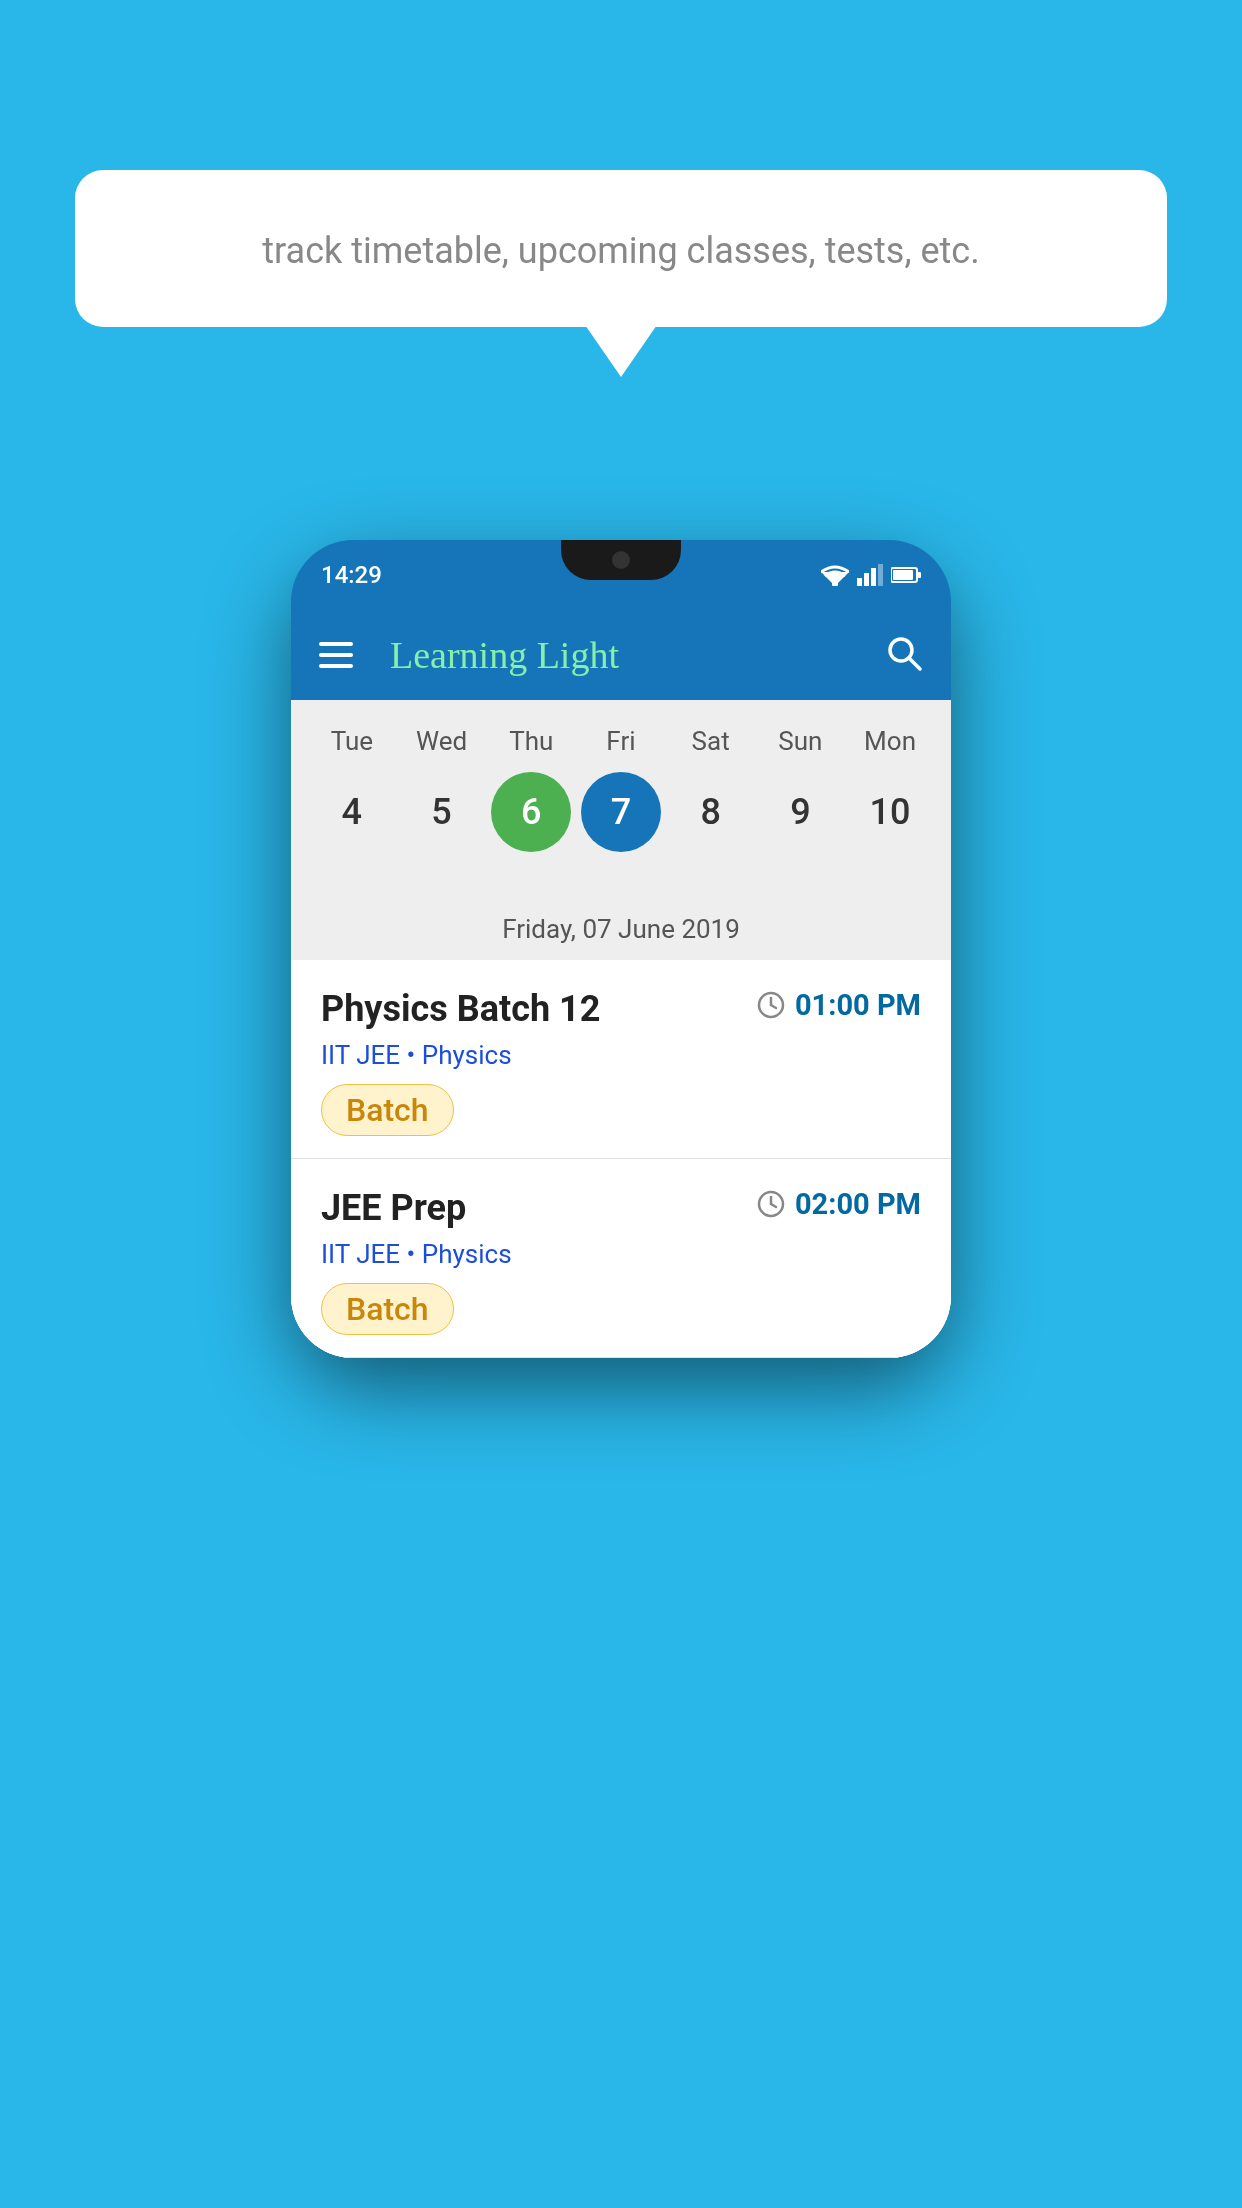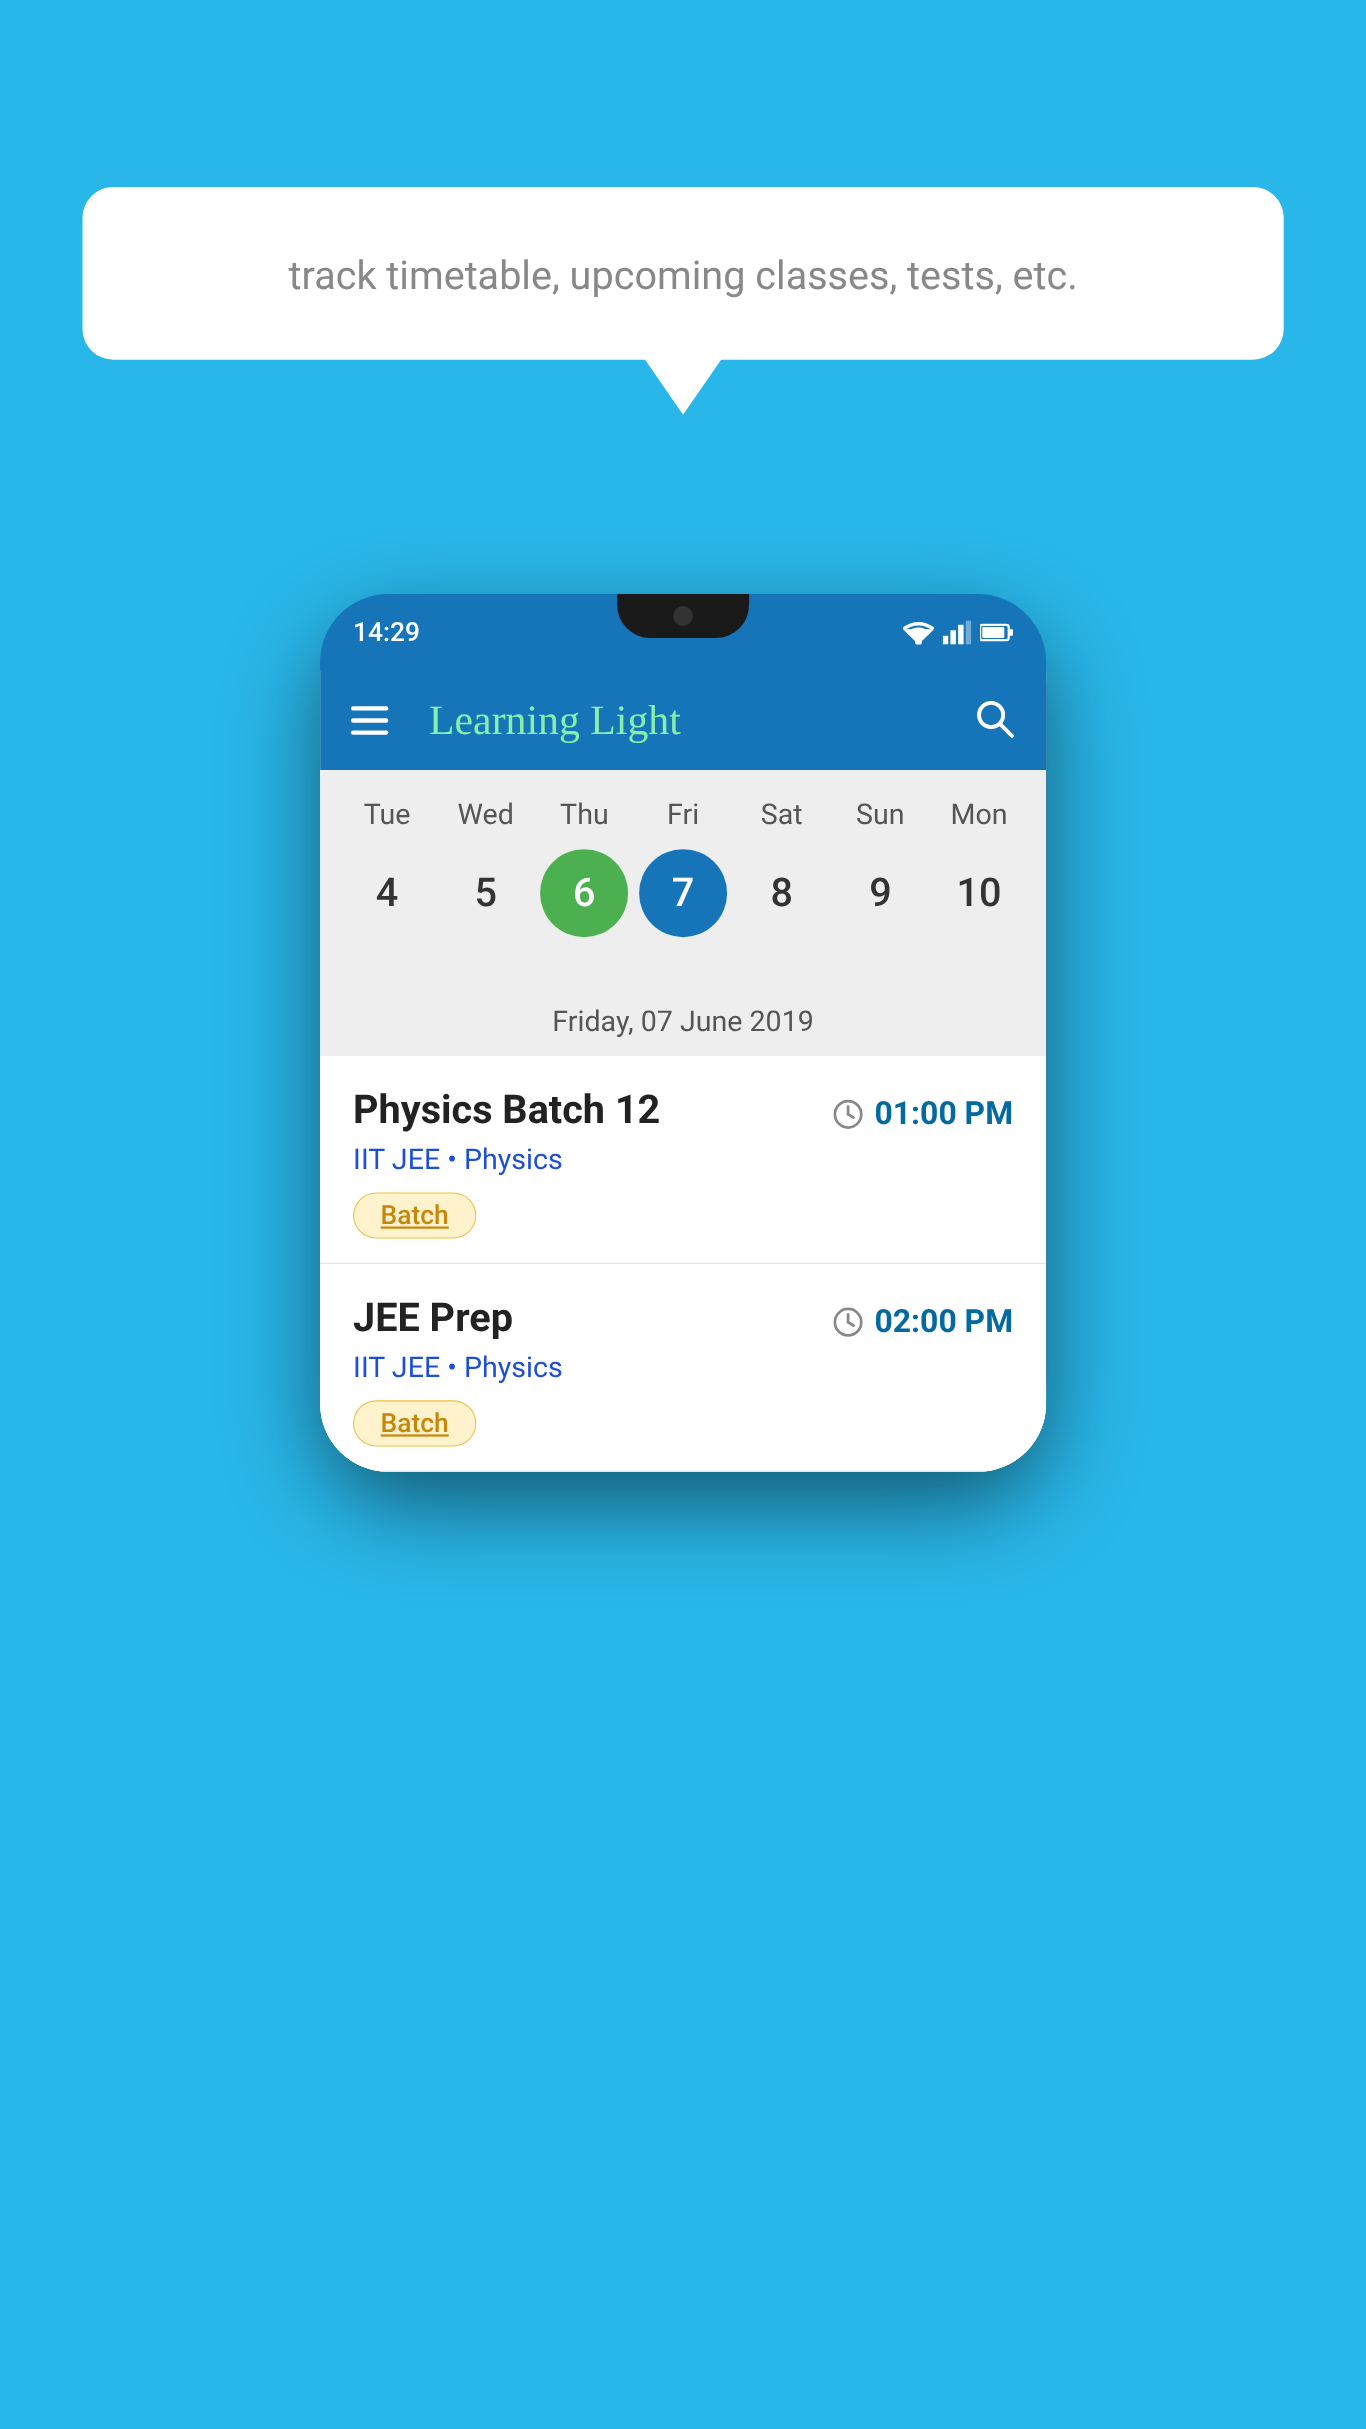--- a/index.html
+++ b/index.html
@@ -223,21 +223,21 @@
 
     .schedule-item {
       background: white;
       padding: 28px 30px 22px;
       border-bottom: 1px solid #e0e0e0;
     }
 
     .schedule-item-header {
       display: flex;
       justify-content: space-between;
-      align-items: flex-end;
+      align-items: flex-start;
       margin-bottom: 10px;
     }
 
     .schedule-item-name {
       font-size: 36px;
       font-weight: 700;
       color: #222;
     }
 
     .schedule-item-time {
@@ -255,23 +255,22 @@
       margin-bottom: 14px;
     }
 
     .batch-badge {
       display: inline-block;
       background: #fff3cd;
       color: #c8860a;
       border: 1.5px solid #f0c040;
       border-radius: 30px;
       padding: 6px 24px;
-      font-size: 24px;
+      font-size: 32px;
       font-weight: 500;
-      text-decoration: underline;
     }
   </style>
 </head>
 <body>
 
 <div class="tooltip-card">
   <div class="tooltip-subtitle">track timetable, upcoming classes, tests, etc.</div>
 </div>
 
 <div class="phone-wrapper">

